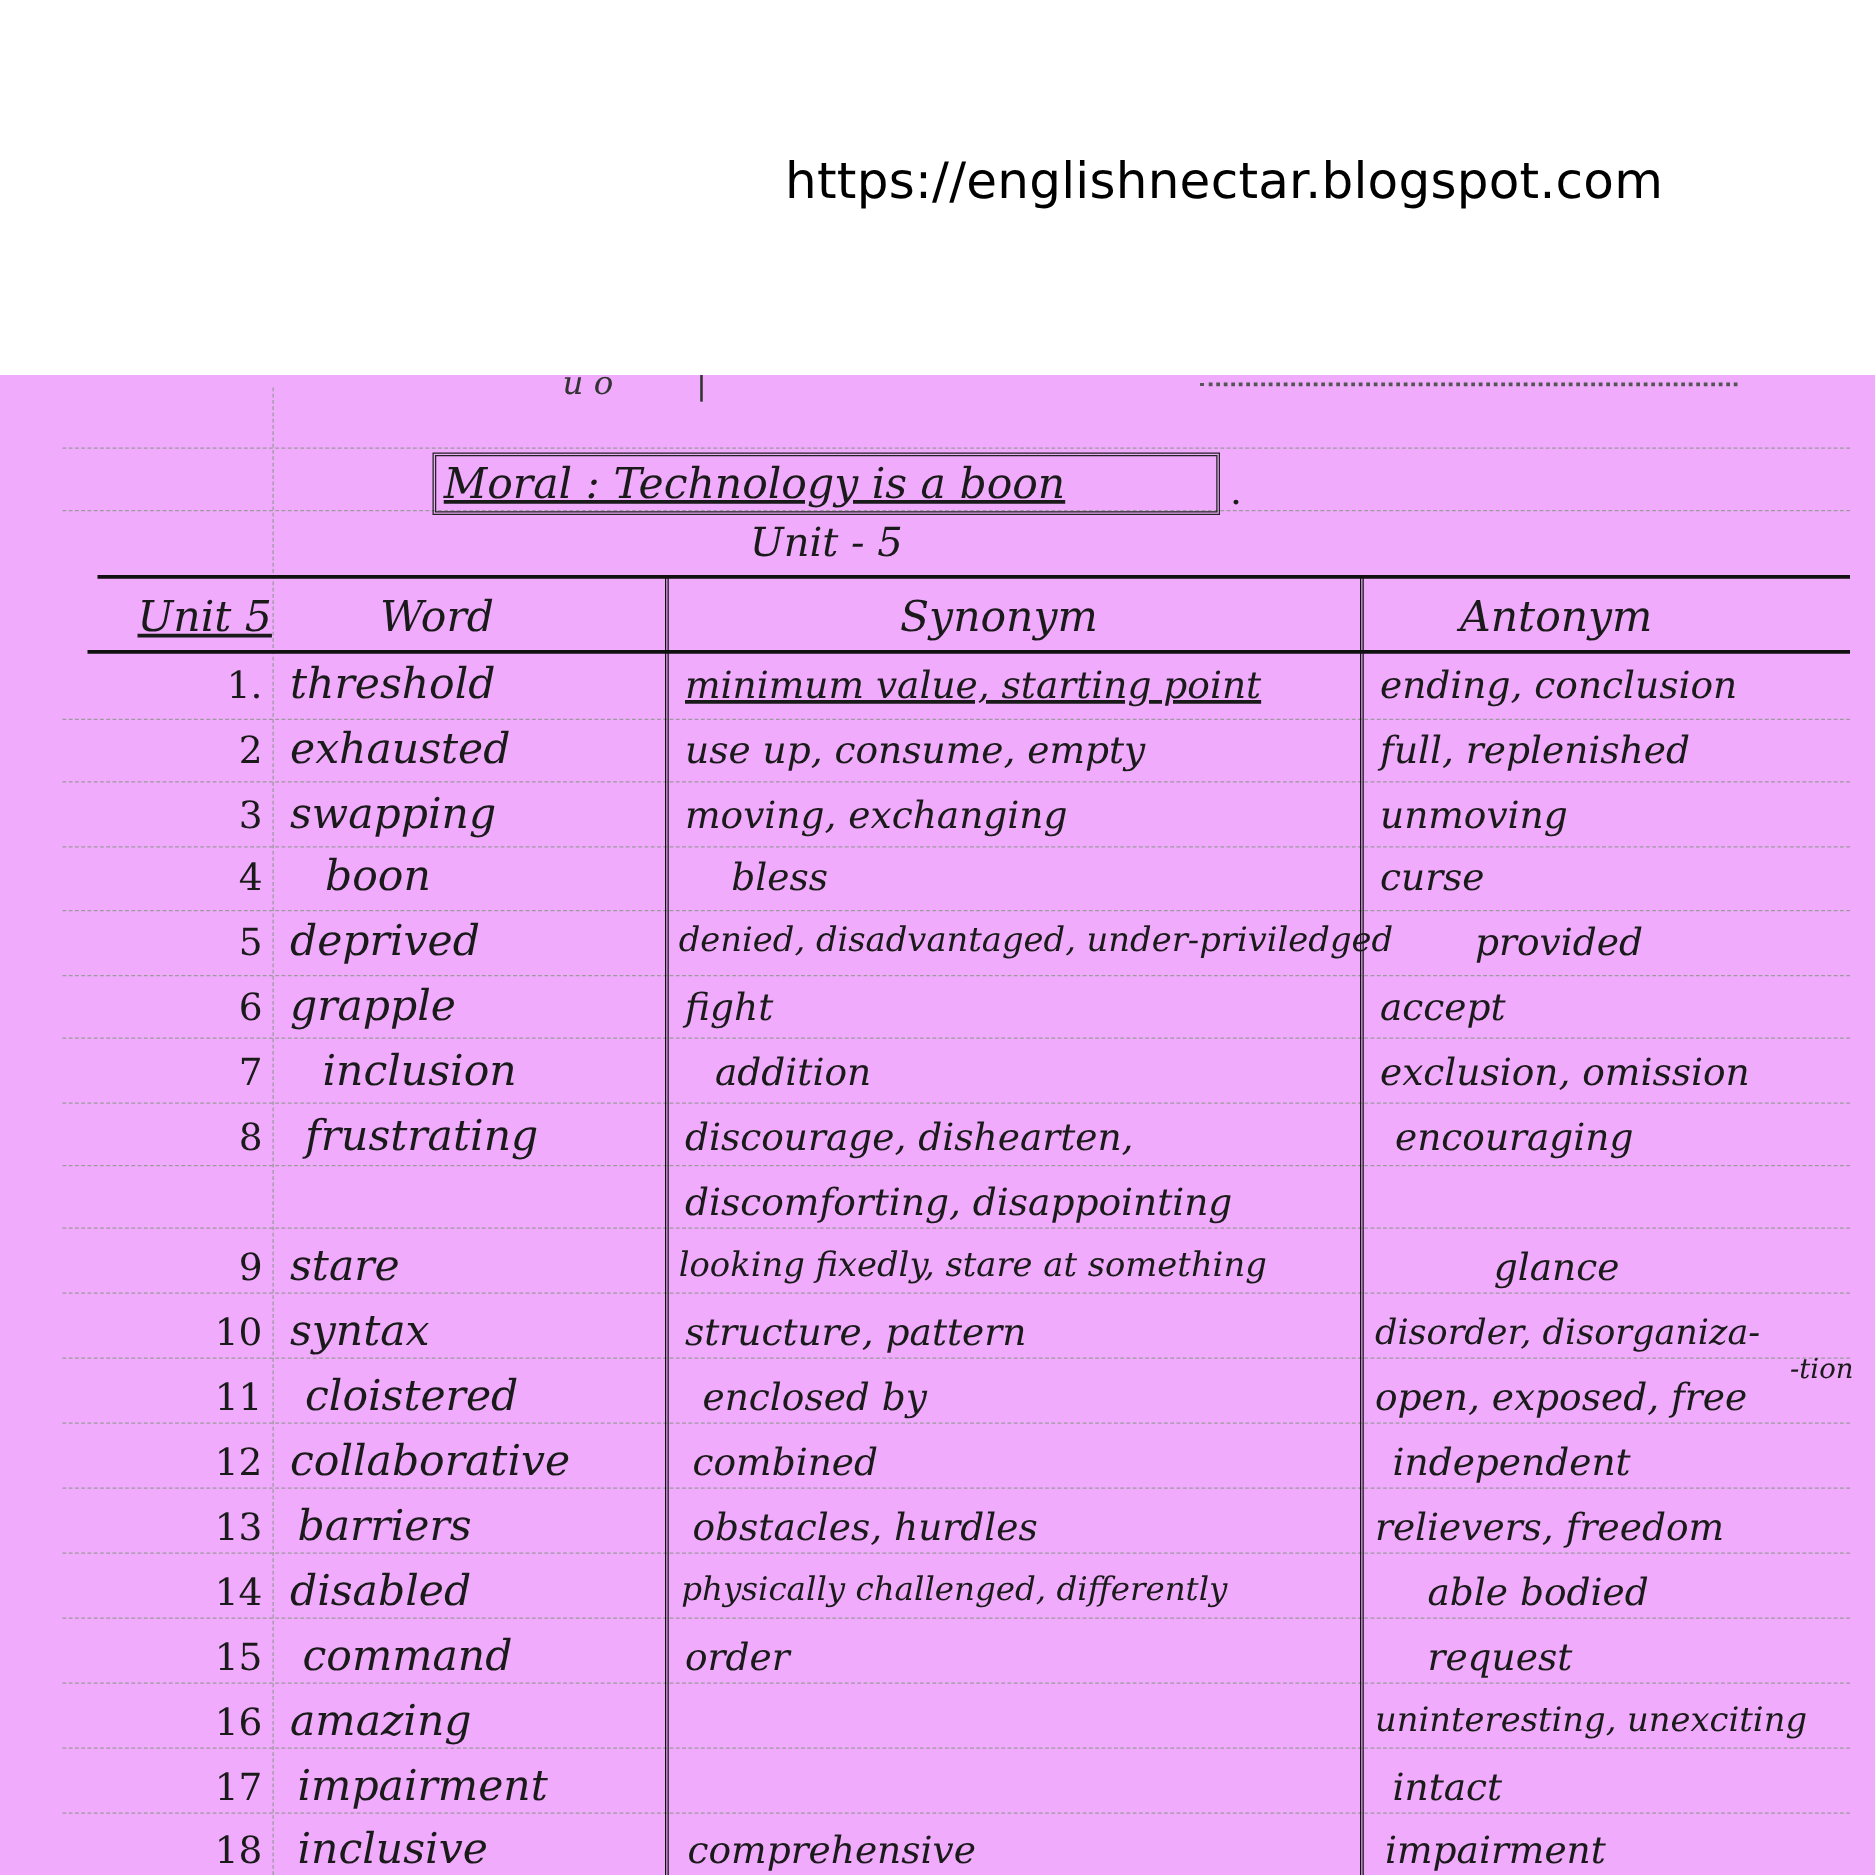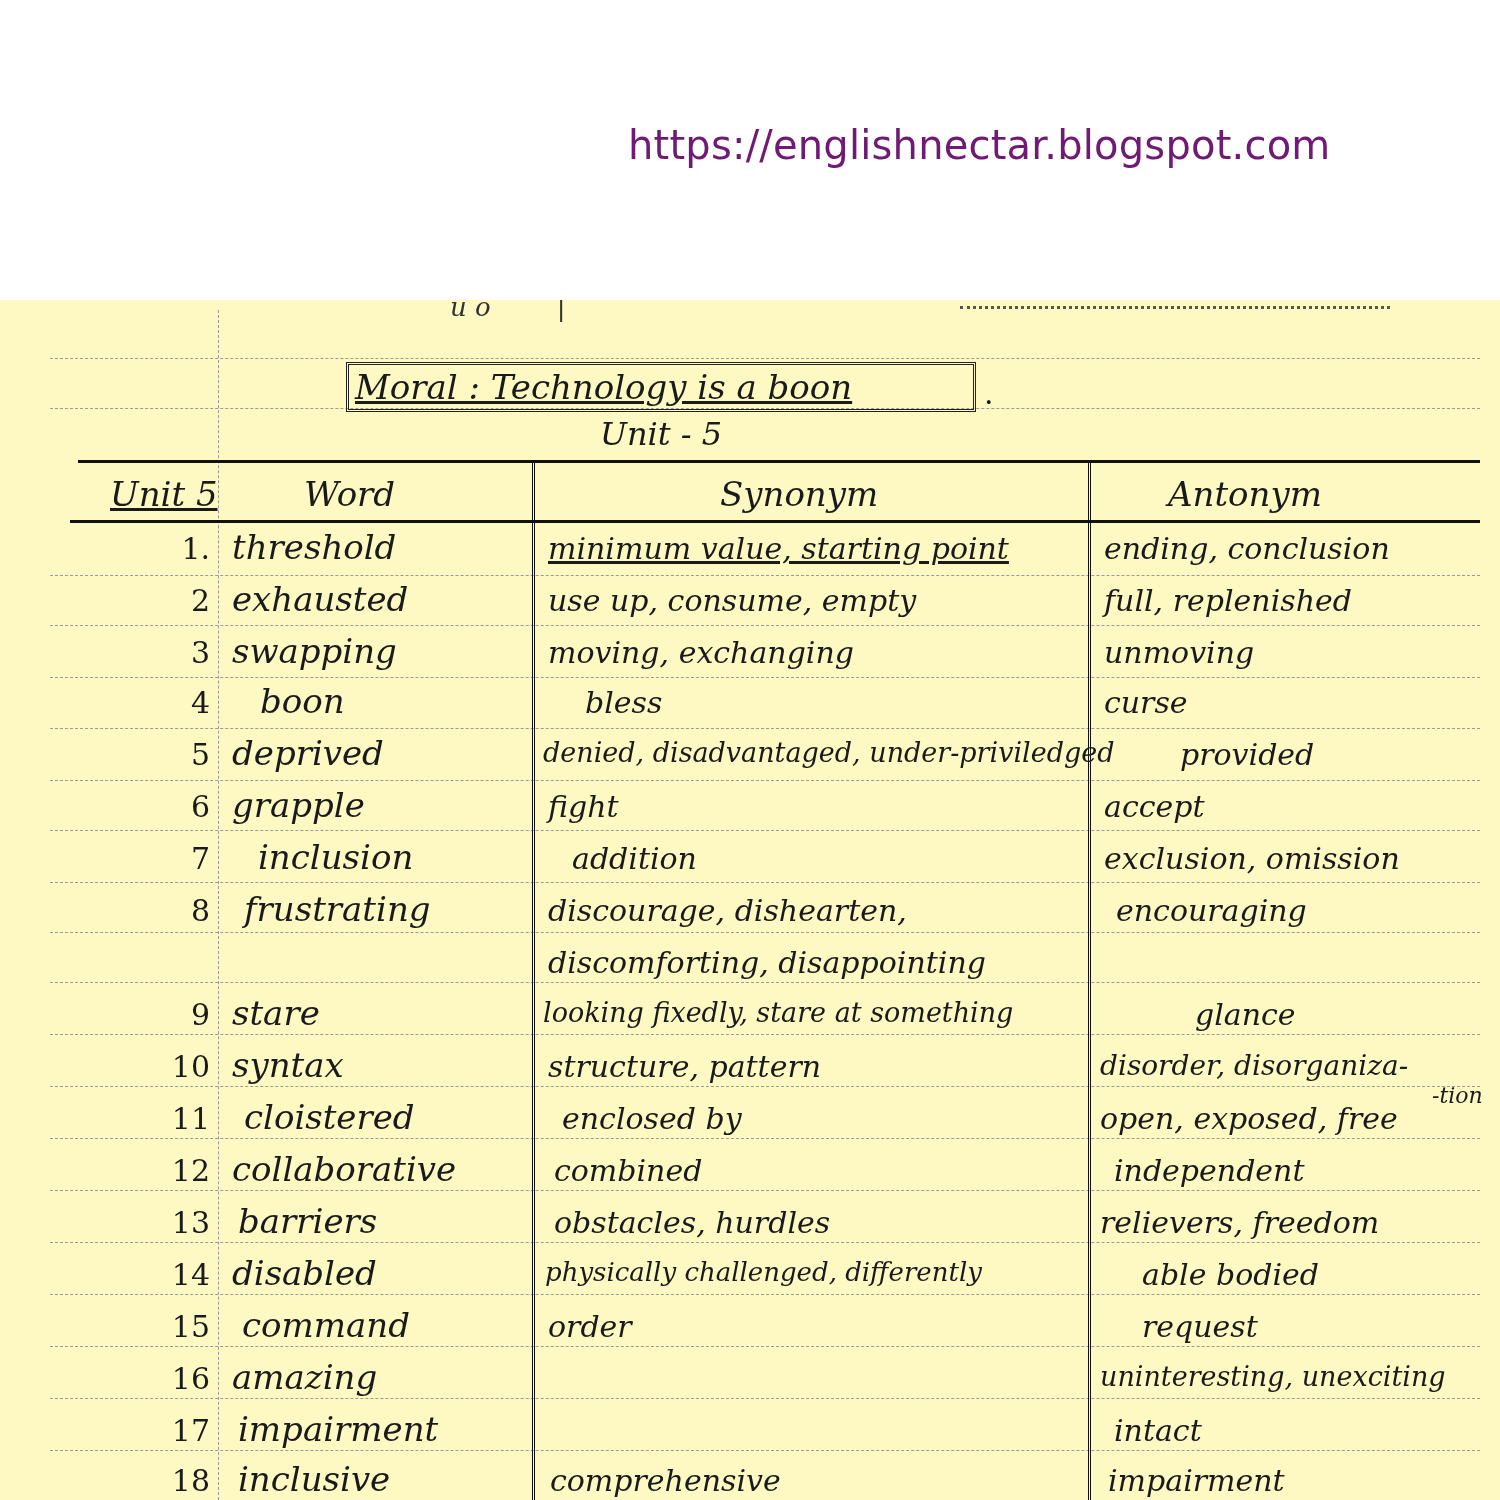--- a/index.html
+++ b/index.html
@@ -14,30 +14,30 @@
       overflow: hidden;
       font-family: "DejaVu Serif", serif;
       color: #1a1a1a;
     }
     .url {
       position: absolute;
       left: 628px;
       top: 122px;
       font-family: "DejaVu Sans", sans-serif;
       font-size: 40px;
-      color: #701a75;
+      color: #000000;
       letter-spacing: 0.2px;
     }
     .page {
       position: absolute;
       left: 0;
       top: 300px;
       width: 1500px;
       height: 1200px;
-      background: #fef9c3;
+      background: #f0abfc;
     }
     
     .rule {
       position: absolute;
       left: 50px;
       right: 20px;
       height: 0;
       border-top: 1px dashed #9a9a9a;
     }
     .margin-line {

